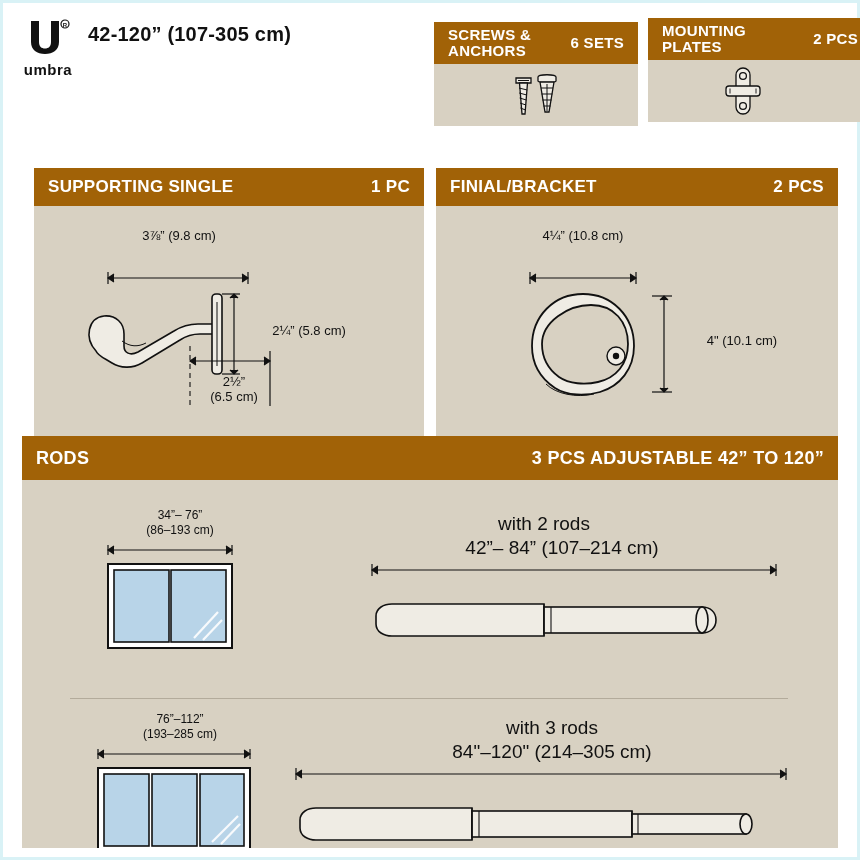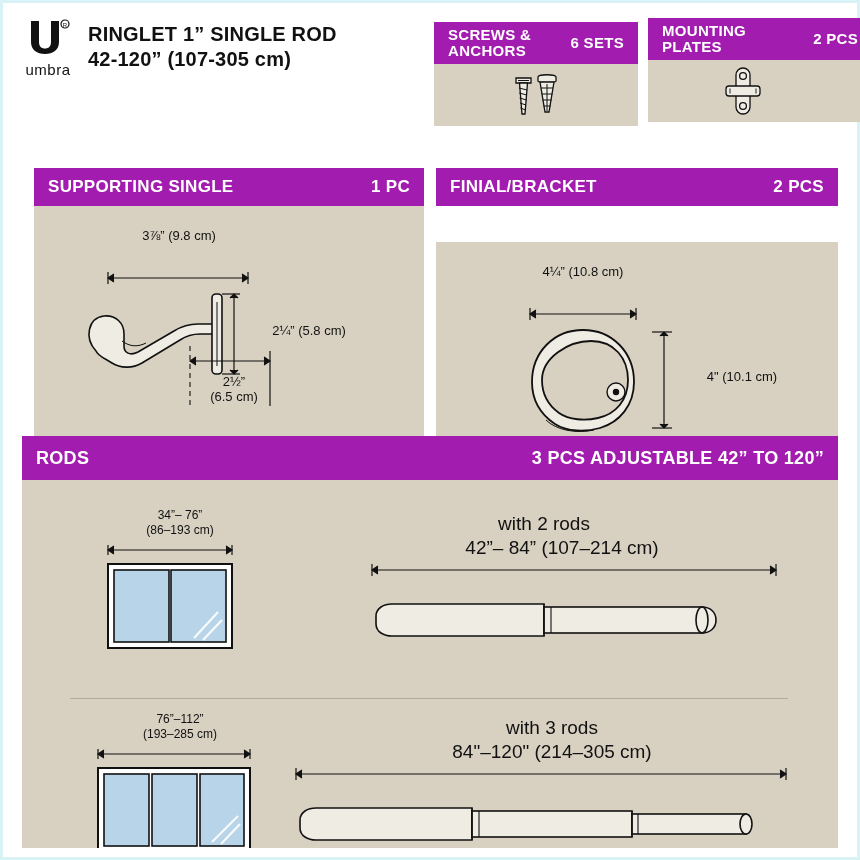--- a/index.html
+++ b/index.html
@@ -22,36 +22,36 @@
 
   
   .header {
     position: absolute;
     left: 22px; top: 18px;
     width: 400px; height: 70px;
     display: flex; align-items: flex-start; gap: 14px;
   }
   .logo {
     width: 52px; height: 60px;
-    display: flex; flex-direction: column; align-items: center; justify-content: flex-start;
+    display: flex; flex-direction: column; align-items: center; justify-content: flex-start; font-weight: bold;
   }
   .logo-word {
     font-size: 15px; letter-spacing: 0.5px; color: #111; margin-top: 3px;
     font-family: "Liberation Sans", sans-serif;
   }
   .title-block { padding-top: 4px; }
   .title-line {
     font-size: 20px; font-weight: bold; letter-spacing: 0.2px; color: #111;
     line-height: 25px; white-space: nowrap;
   }
 
   
   .panel { position: absolute; }
   .panel-head {
-    background: #a21caf; color: #fff;
+    background: #a16207; color: #fff;
     display: flex; align-items: center; justify-content: space-between;
     padding: 0 14px;
     font-weight: bold;
     letter-spacing: 0.3px;
   }
   .panel-body { background: #d8d1c2; position: relative; overflow: hidden; }
 
   
   .small-panel .panel-head { height: 42px; font-size: 15px; line-height: 16px; }
   .small-panel .panel-head .ttl { white-space: pre-line; }
@@ -59,21 +59,21 @@
   .small-panel .panel-body { height: 62px; }
 
   #panel-screws { left: 434px; top: 22px; width: 204px; }
   #panel-plates { left: 648px; top: 18px; width: 224px; }
 
   
   .mid-panel .panel-head { height: 38px; font-size: 17px; }
   #panel-bracket { left: 34px; top: 168px; width: 390px; }
   #panel-bracket .panel-body { height: 250px; }
   #panel-finial { left: 436px; top: 168px; width: 402px; }
-  #panel-finial .panel-body { height: 250px; margin-top: 36px; }
+  #panel-finial .panel-body { height: 250px; }
 
   
   #panel-rods { left: 22px; top: 436px; width: 816px; }
   #panel-rods .panel-head { height: 44px; font-size: 18px; }
   #panel-rods .panel-body { height: 368px; }
 
   .dim-label {
     position: absolute;
     font-size: 13px; color: #111;
     text-align: center; white-space: pre-line; line-height: 15px;
@@ -97,21 +97,20 @@
   <div class="header">
     <div class="logo">
       <svg width="46" height="40" viewBox="0 0 46 40">
         <path d="M6 3 L6 24 C6 32 12 36 20 36 C28 36 34 32 34 24 L34 3 L26 3 L26 24 C26 28.5 23.5 30.5 20 30.5 C16.5 30.5 14 28.5 14 24 L14 3 Z" fill="#111"></path>
         <circle cx="40" cy="6" r="4" fill="none" stroke="#111" stroke-width="1.2"></circle>
         <text x="40" y="9" font-size="6" text-anchor="middle" fill="#111" font-family="Liberation Sans, sans-serif">R</text>
       </svg>
       <div class="logo-word">umbra</div>
     </div>
     <div class="title-block">
-      <div class="title-line">RINGLET 1” SINGLE ROD</div>
       <div class="title-line">42-120” (107-305 cm)</div>
     </div>
   </div>
 
   <div class="panel small-panel" id="panel-screws">
     <div class="panel-head">
       <div class="ttl">SCREWS &amp;
 ANCHORS</div>
       <div class="qty">6 SETS</div>
     </div>

